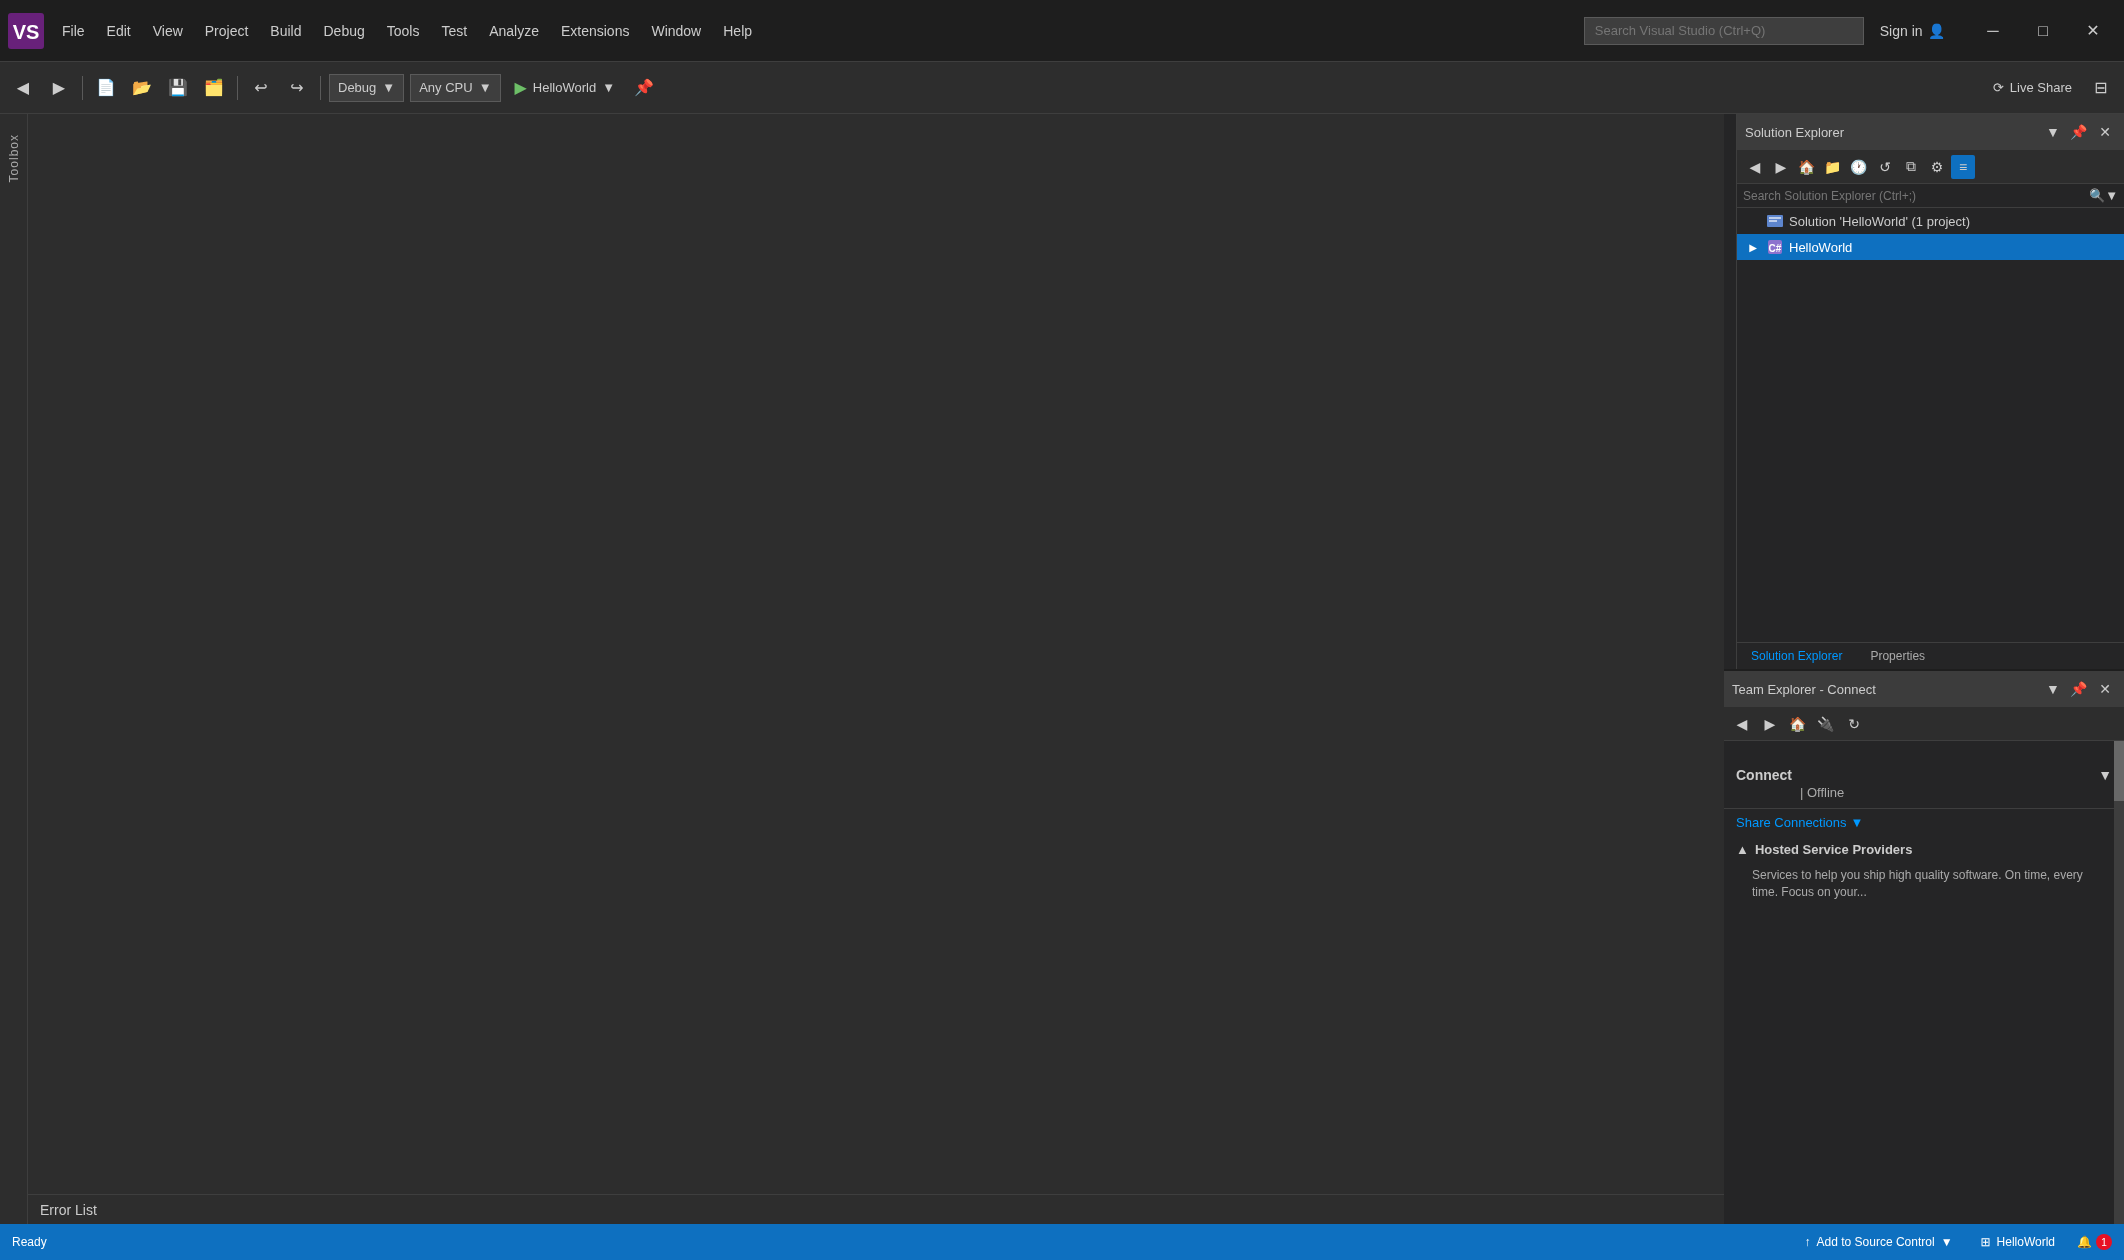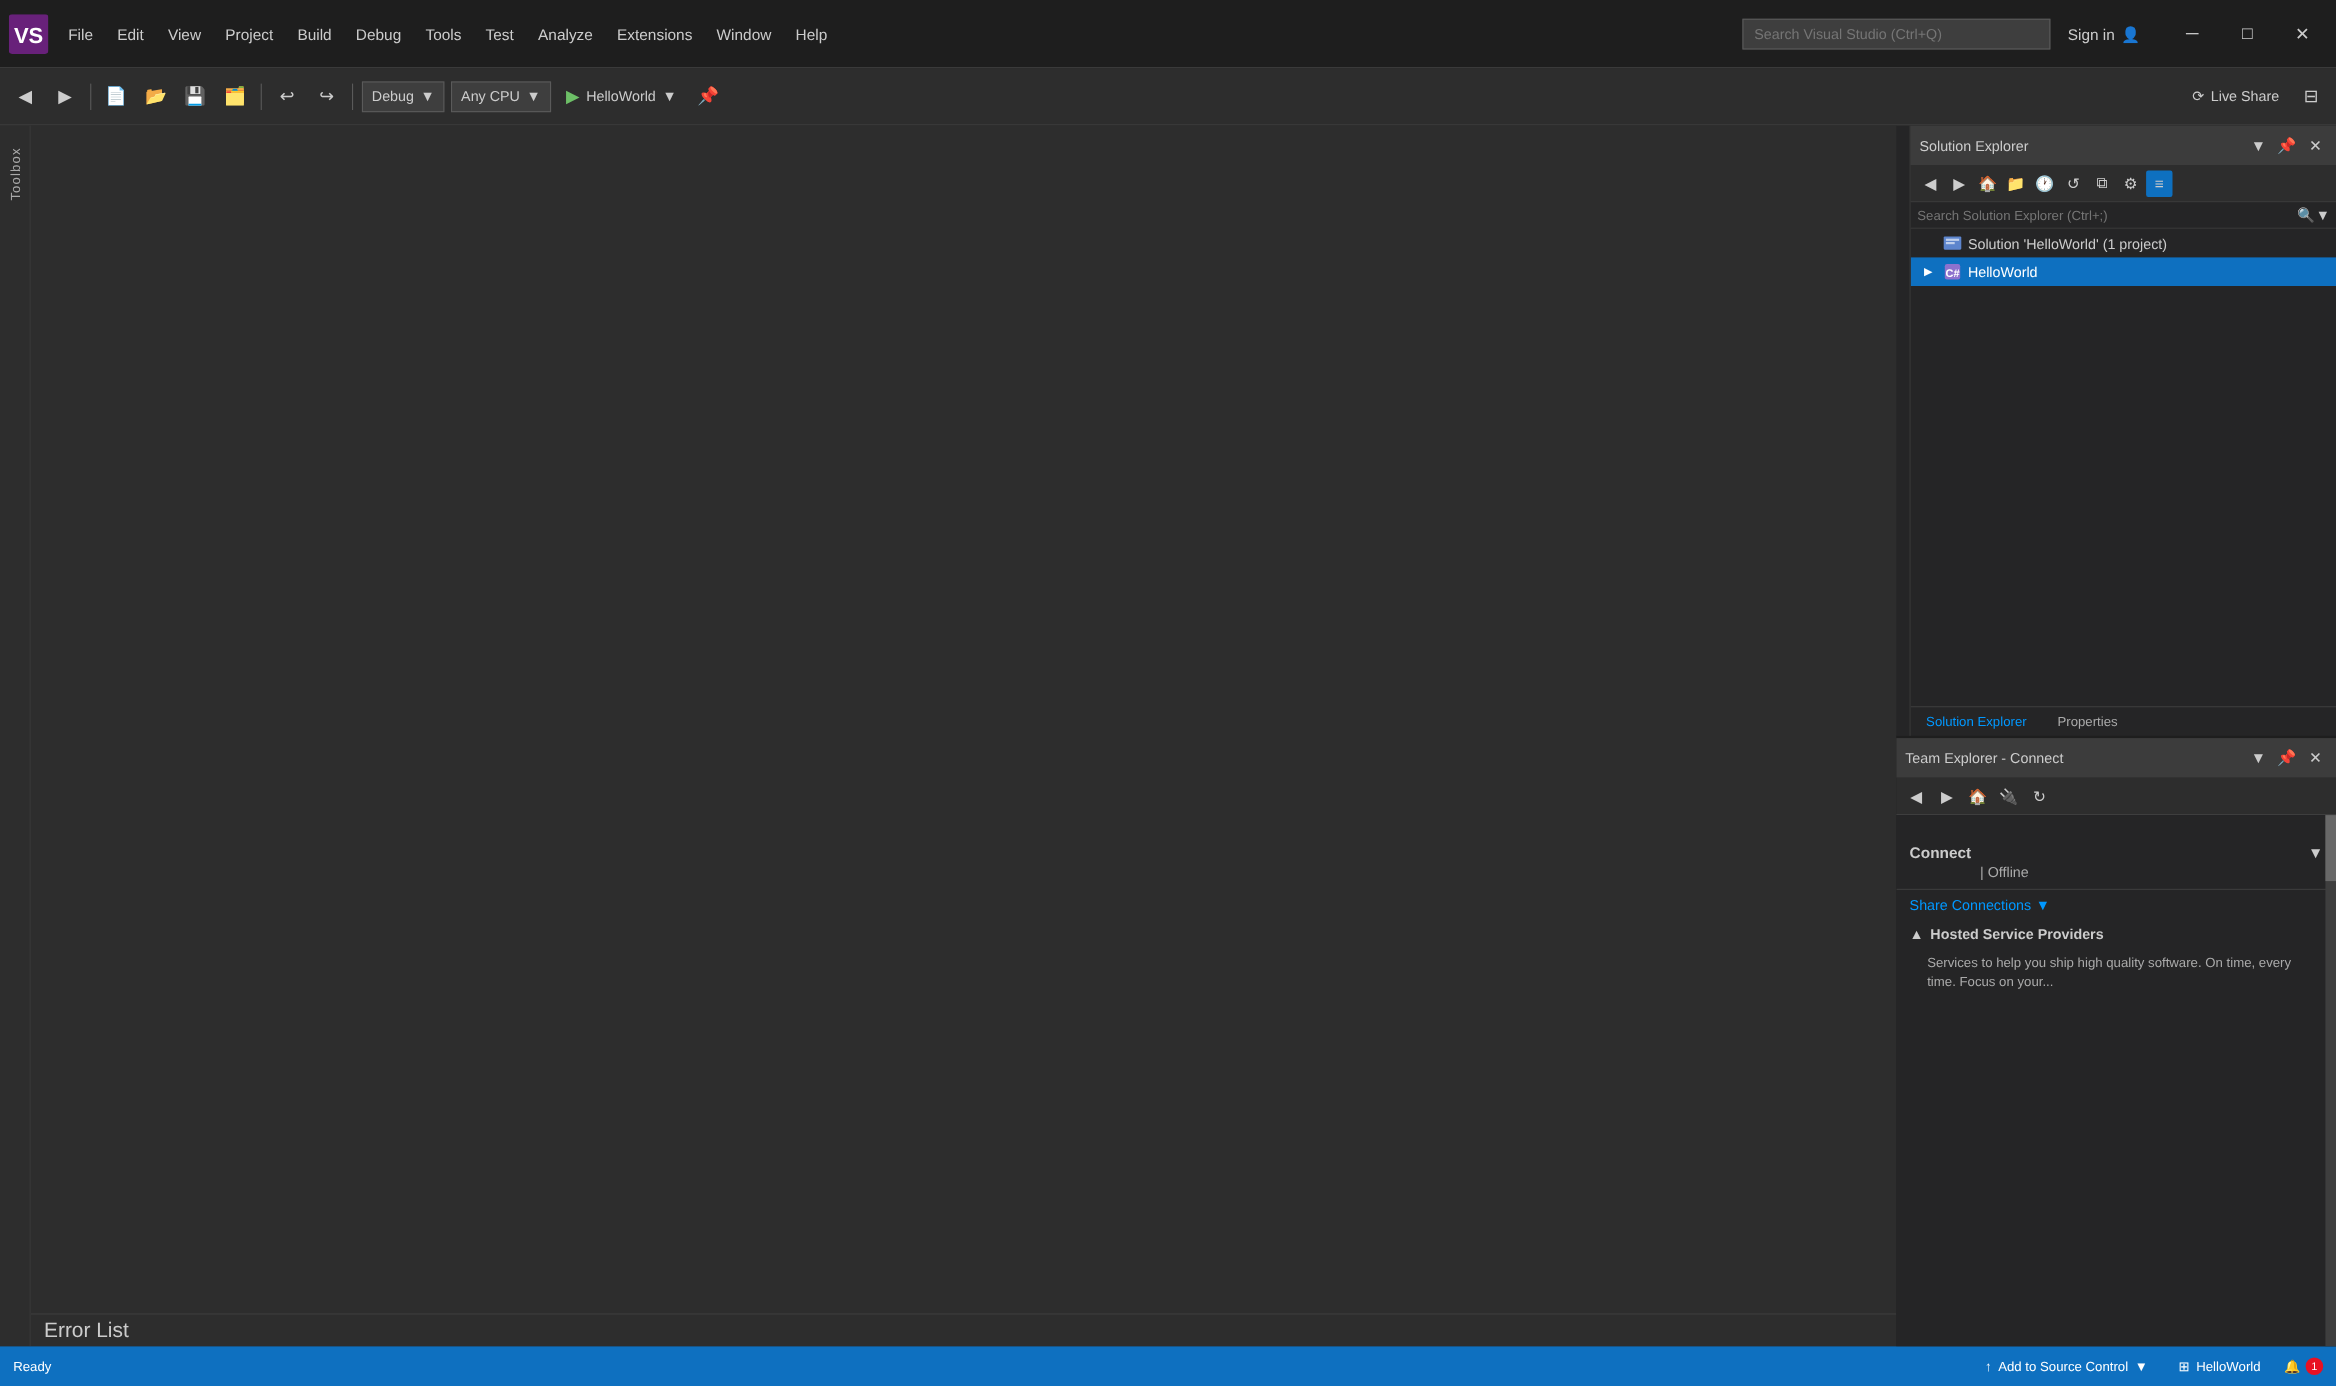--- a/index.html
+++ b/index.html
@@ -478,21 +478,21 @@
     .error-list-bar {
       height: 30px;
       background: #2d2d2d;
       display: flex;
       align-items: center;
       padding: 0 12px;
       flex-shrink: 0;
       border-top: 1px solid #3e3e3e;
     }
     .error-list-label {
-      font-size: 19px;
+      font-size: 14px;
       color: #cccccc;
       cursor: pointer;
     }
   </style>
 </head>
 <body>
 
 <div class="title-bar">
 
   <svg class="vs-logo" viewBox="0 0 36 36">

